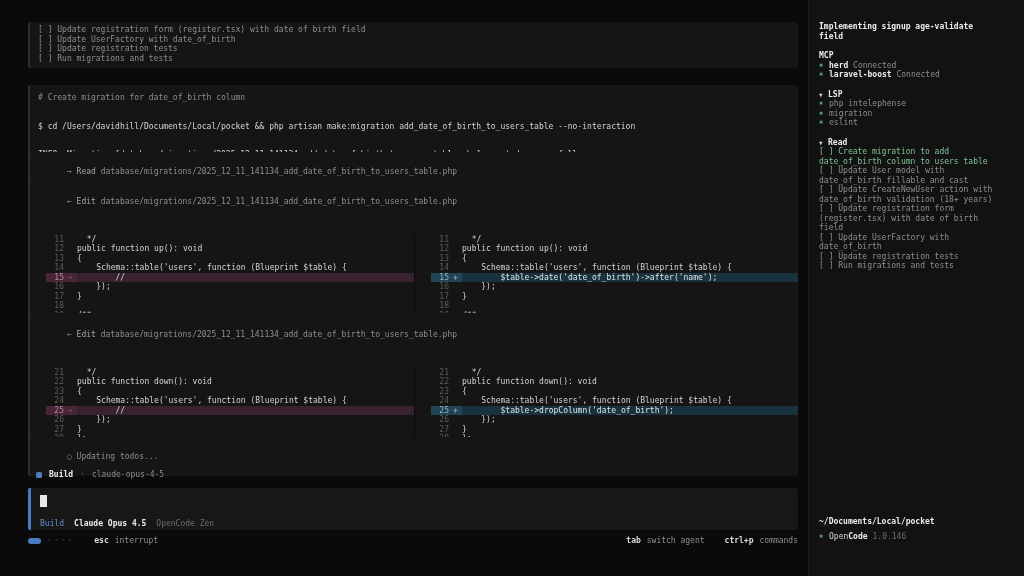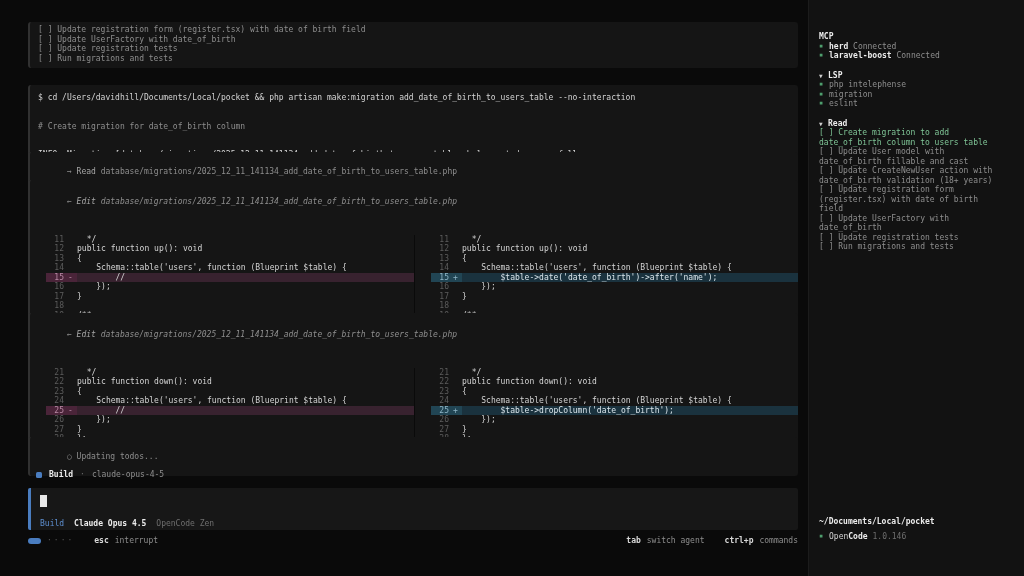--- a/index.html
+++ b/index.html
@@ -25,21 +25,21 @@
   #b-todos .tline{white-space:pre;color:var(--dim);}
   #b-term{top:85px;padding:8px;}
   .term-line{white-space:pre;}
   .term-line + .term-line{margin-top:19px;}
   #b-read{top:152px;padding:5px 8px;}
   .tool-head{color:var(--dim);white-space:pre;}
   .tool-head .verb{color:#a6a6a6;}
   .diff-block{padding:7px 0 8px;}
   #b-diff1{top:180px;}
   #b-diff2{top:313px;}
-  .diff-header{padding:0 8px;margin-bottom:19px;font-style:italic;}
+  .diff-header{padding:0 8px;margin-bottom:19px;}
   .diff-body{display:flex;}
   .pane{width:50%;padding-left:16px;}
   .pane.right{border-left:1px solid var(--bg);}
   .drow{display:flex;height:9.5px;line-height:9.5px;}
   .drow .ln{width:18px;text-align:right;color:var(--ln);flex:none;}
   .drow .sg{width:13px;text-align:center;color:var(--dim2);flex:none;}
   .drow .cd{white-space:pre;flex:1;overflow:hidden;}
   .drow.del{background:var(--del-bg);}
   .drow.del .ln,.drow.del .sg{background:var(--del-gutter);color:#b98aa5;}
   .drow.add{background:var(--add-bg);}
@@ -80,22 +80,22 @@
 <div class="main">
 
   <div class="block" id="b-todos">
       <div class="tline">[ ] Update registration form (register.tsx) with date of birth field</div>
       <div class="tline">[ ] Update UserFactory with date_of_birth</div>
       <div class="tline">[ ] Update registration tests</div>
       <div class="tline">[ ] Run migrations and tests</div>
     </div>
 
   <div class="block" id="b-term">
+      <div class="term-line dim"># Create migration for date_of_birth column</div>
       <div class="term-line fg">$ cd /Users/davidhill/Documents/Local/pocket &amp;&amp; php artisan make:migration add_date_of_birth_to_users_table --no-interaction</div>
-      <div class="term-line dim"># Create migration for date_of_birth column</div>
       <div class="term-line fg">INFO  Migration [database/migrations/2025_12_11_141134_add_date_of_birth_to_users_table.php] created successfully.</div>
     </div>
 
   <div class="block" id="b-read">
     <div class="tool-head">
       <span>→</span><span> </span><span class="verb">Read</span><span> </span><span>database/migrations/2025_12_11_141134_add_date_of_birth_to_users_table.php</span>
     </div>
   </div>
 
   <div class="block diff-block" id="b-diff1">
@@ -326,20 +326,21 @@
       <span class="key">tab</span>
       <span class="dim">switch agent</span>
       <span class="hintgap"></span>
       <span class="key">ctrl+p</span>
       <span class="dim">commands</span>
     </div>
   </div>
 </div>
 
 <aside class="sidebar">
+  <div class="sb-title">Implementing signup age-validate field</div>
 
 
   <div class="section">
     <div class="sec-label">MCP</div>
     <div id="mcp-items">
         <div class="srow">
           <div class="bullet">▪</div>
           <div class=""><span class="b">herd</span><span class="dim"> Connected</span></div>
         </div>
         <div class="srow">

